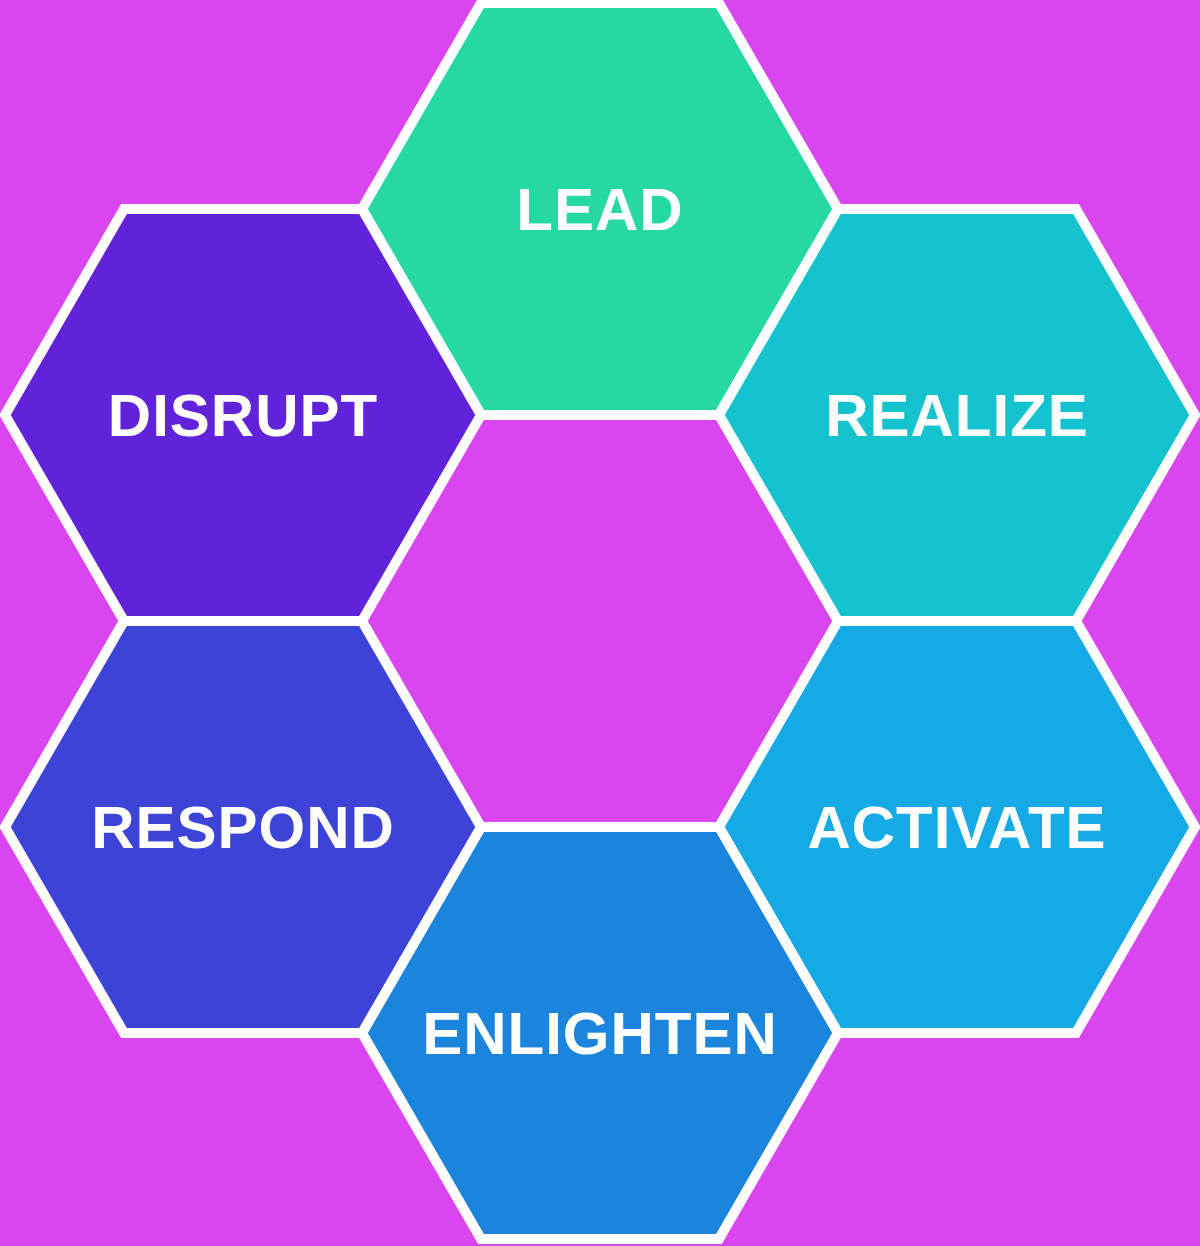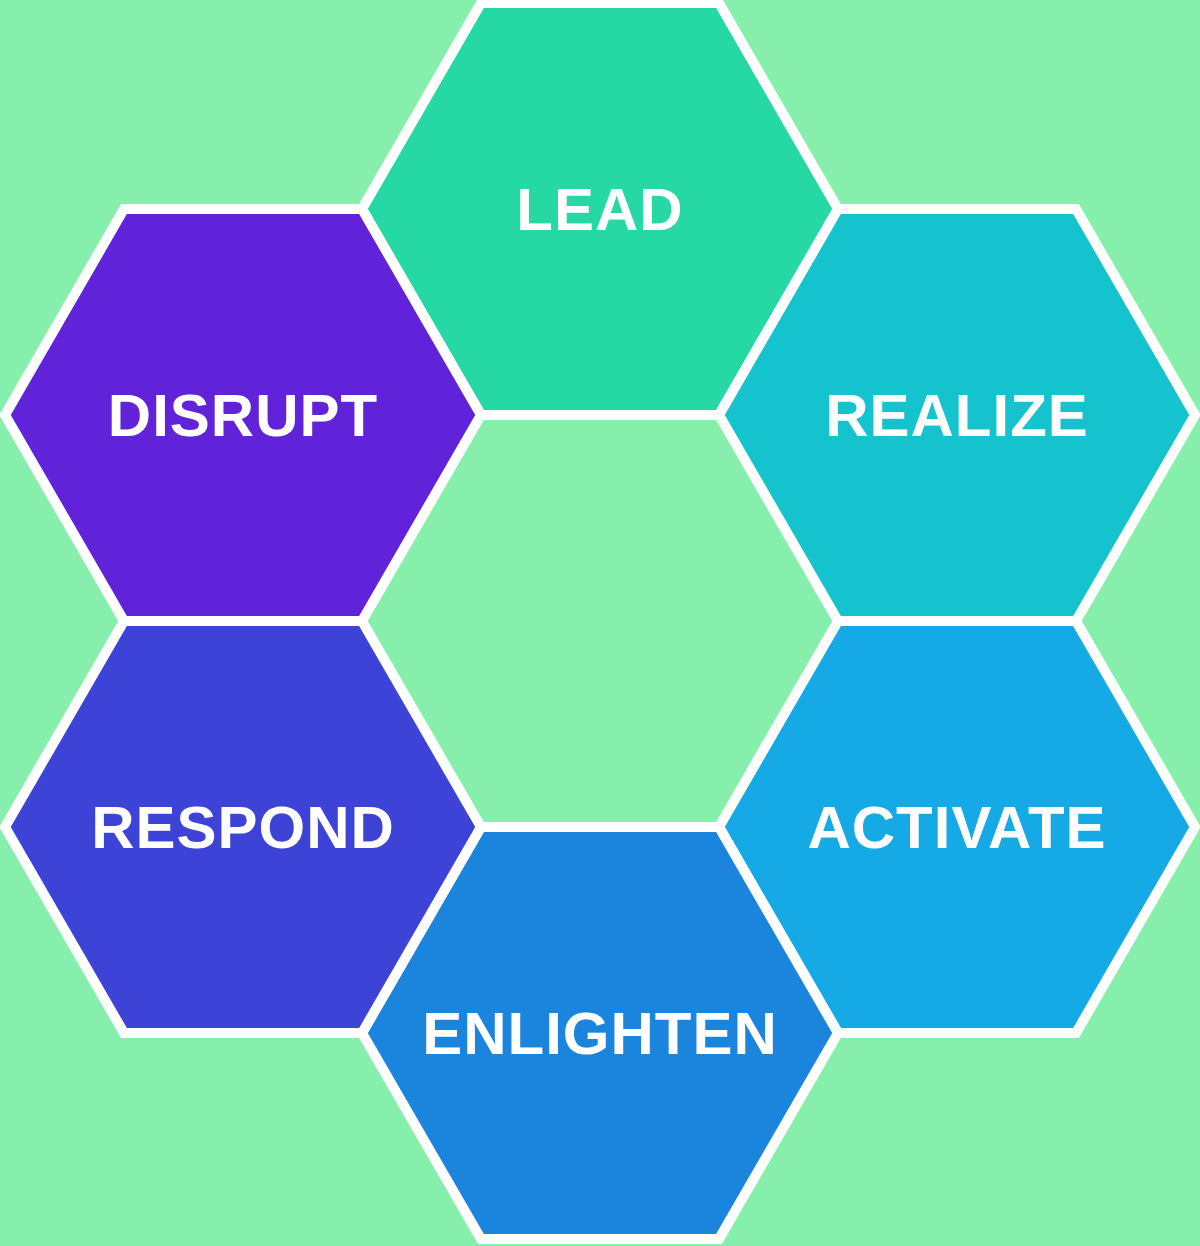--- a/index.html
+++ b/index.html
@@ -4,21 +4,21 @@
 <style>
   html, body {
     margin: 0;
     padding: 0;
     background: #000000;
   }
   .canvas {
     position: relative;
     width: 1200px;
     height: 1246px;
-    background: #86efac;
+    background: #d946ef;
     overflow: hidden;
   }
   svg {
     display: block;
   }
   .hex-shape {
     stroke: #ffffff;
     stroke-width: 10;
     stroke-linejoin: miter;
   }

